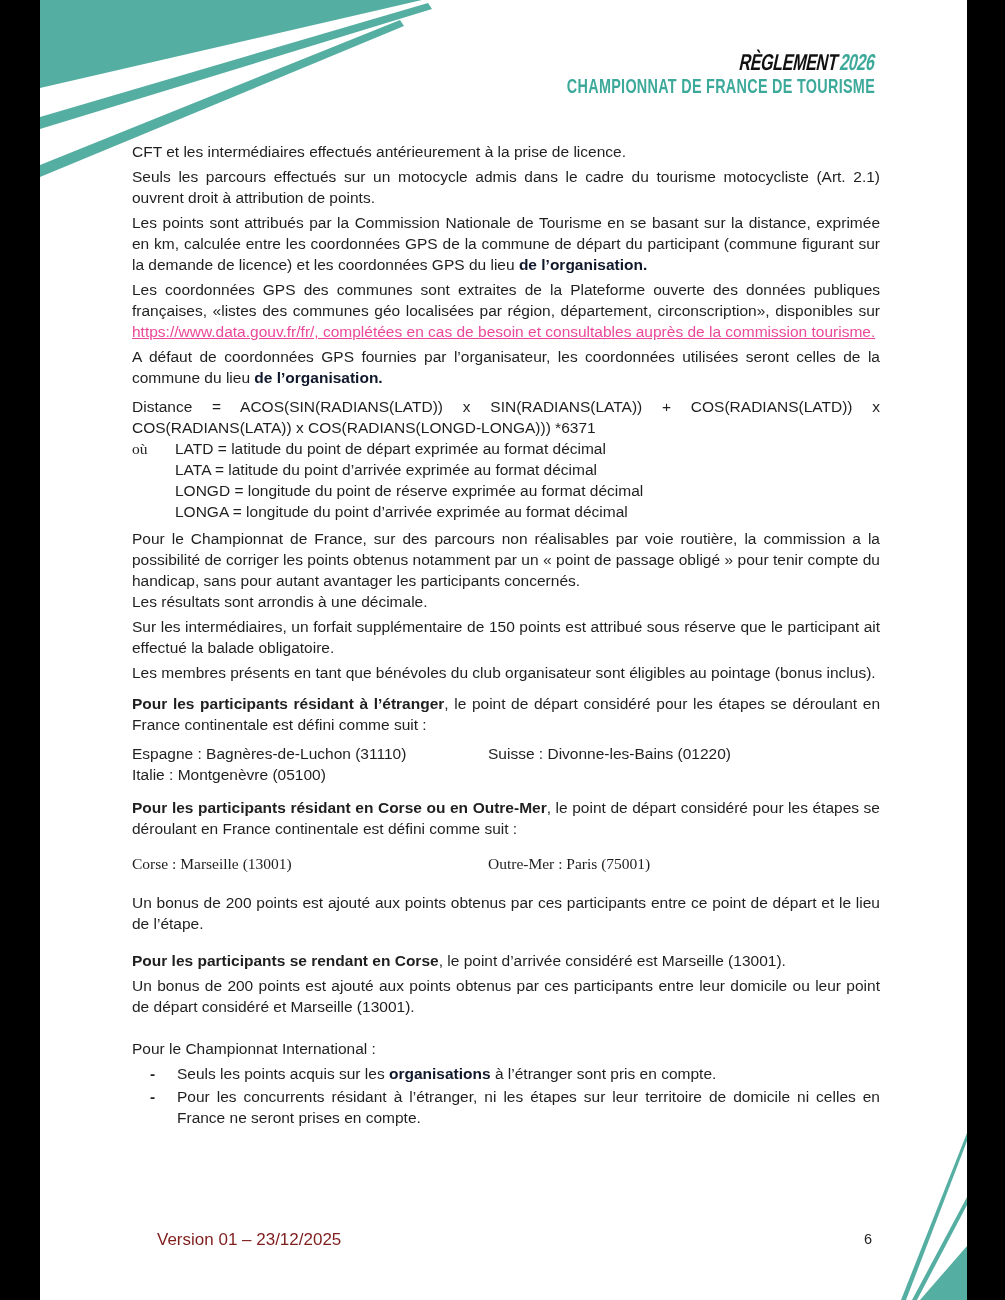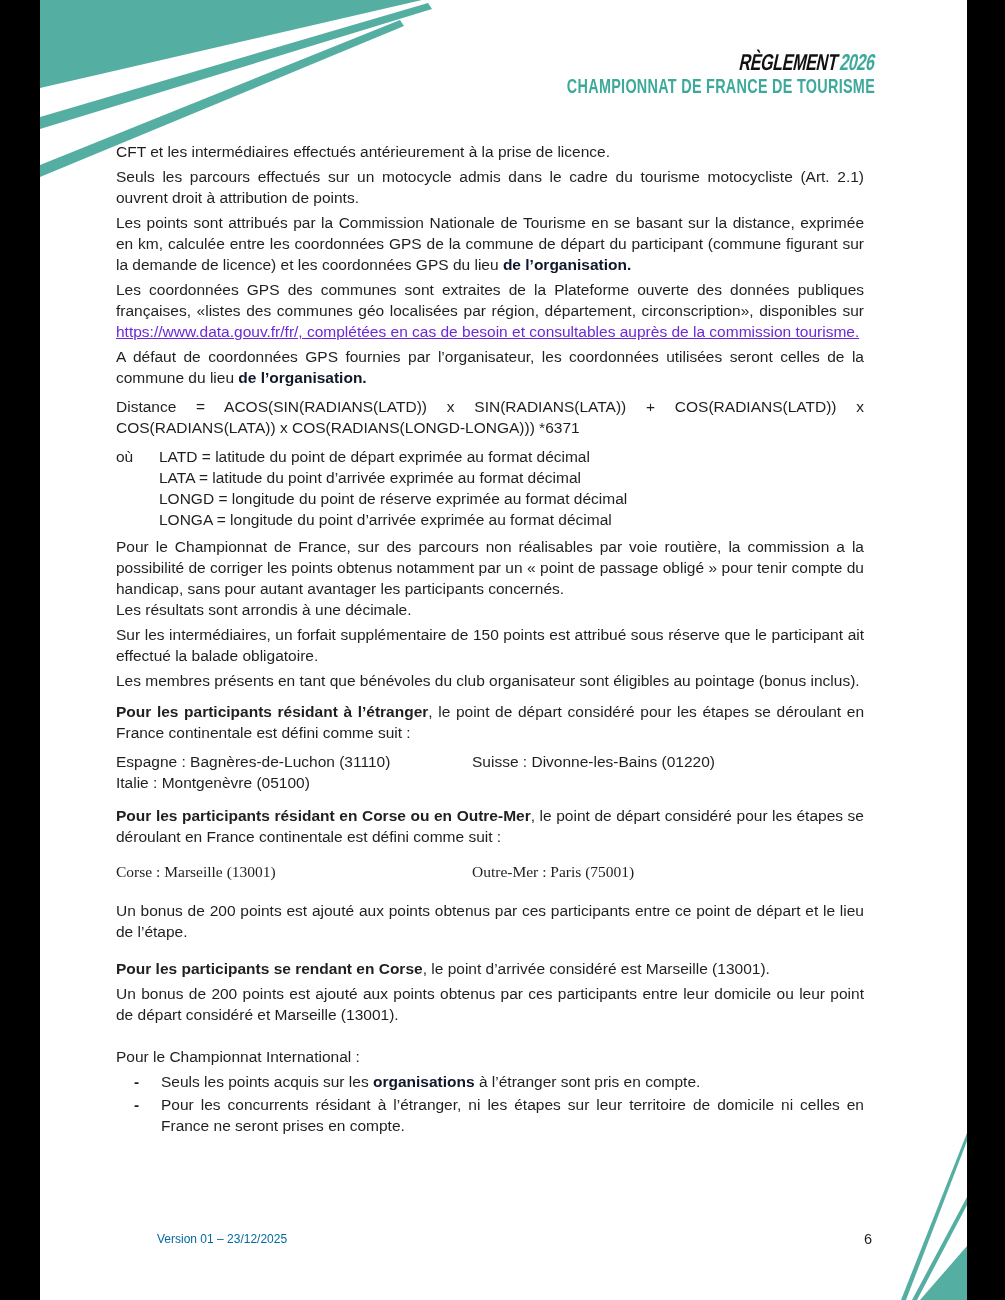--- a/index.html
+++ b/index.html
@@ -21,37 +21,37 @@
     letter-spacing:-0.5px;white-space:nowrap;
   }
   .doc-title .year{color:#3da99a;margin-left:4px;}
   .doc-subtitle{
     font-weight:bold;font-size:20px;line-height:22px;color:#3da99a;
     transform:scaleX(0.72);transform-origin:100% 50%;
     letter-spacing:0.4px;white-space:nowrap;margin-top:1px;
   }
   
   .doc-body{
-    position:absolute;left:76px;top:141px;width:748px;
+    position:absolute;left:92px;top:141px;width:748px;
     font-size:15.5px;line-height:21px;color:#1f1f1f;
   }
   .para{margin:0;text-align:justify;}
   .seg-red{color:#0f172a;font-weight:bold;}
   .seg-bold{font-weight:bold;}
-  .seg-link{color:#6d28d9;text-decoration:underline;}
+  .seg-link{color:#ec4899;text-decoration:underline;}
   .bullet{display:flex;padding-left:18px;}
   .bullet-marker{width:27px;flex:0 0 27px;font-weight:bold;}
   .bullet-text{flex:1;text-align:justify;}
   .defs{position:relative;padding-left:43px;}
-  .defs-lead{position:absolute;left:0;top:0;}
+  .defs-lead{position:absolute;left:0;top:0;font-family:Liberation Serif, serif;}
   .cols-row{display:flex;}
   .col-left{width:356px;flex:0 0 356px;}
   .col-right{flex:1;}
   
-  .footer-version{position:absolute;left:117px;top:1229px;font-size:12px;line-height:21px;color:#0369a1;}
+  .footer-version{position:absolute;left:117px;top:1229px;font-size:17px;line-height:21px;color:#7f1d1d;}
   .footer-page{position:absolute;right:95px;top:1229px;font-size:14.5px;line-height:21px;color:#1f1f1f;}
   .bar{position:absolute;top:0;height:1300px;background:#000;}
   .bar-left{left:0;width:40px;}
   .bar-right{left:967px;width:38px;}
 </style>
 </head>
 <body>
 
 <div class="page">
 
@@ -61,21 +61,21 @@
     </div>
     <div class="doc-subtitle">CHAMPIONNAT DE FRANCE DE TOURISME</div>
   </div>
 
   <div class="doc-body">
       <p class="para" style="margin-bottom: 4px;"><span>CFT et les intermédiaires effectués antérieurement à la prise de licence.</span></p>
       <p class="para" style="margin-bottom: 4px;"><span>Seuls les parcours effectués sur un motocycle admis dans le cadre du tourisme motocycliste (Art. 2.1) ouvrent droit à attribution de points.</span></p>
       <p class="para" style="margin-bottom: 4px;"><span>Les points sont attribués par la Commission Nationale de Tourisme en se basant sur la distance, exprimée en km, calculée entre les coordonnées GPS de la commune de départ du participant (commune figurant sur la demande de licence) et les coordonnées GPS du lieu </span><span class="seg-red">de l’organisation.</span></p>
       <p class="para" style="margin-bottom: 4px;"><span>Les coordonnées GPS des communes sont extraites de la Plateforme ouverte des données publiques françaises, «listes des communes géo localisées par région, département, circonscription», disponibles sur </span><span class="seg-link">https://www.data.gouv.fr/fr/, complétées en cas de besoin et consultables auprès de la commission tourisme.</span></p>
       <p class="para" style="margin-bottom: 8px;"><span>A défaut de coordonnées GPS fournies par l’organisateur, les coordonnées utilisées seront celles de la commune du lieu </span><span class="seg-red">de l’organisation.</span></p>
-      <p class="para" style="margin-bottom: 8px;"><span>Distance = ACOS(SIN(RADIANS(LATD)) x SIN(RADIANS(LATA)) + COS(RADIANS(LATD)) x COS(RADIANS(LATA)) x COS(RADIANS(LONGD-LONGA))) *6371</span></p>
+      <p class="para" style="margin-bottom: 0px;"><span>Distance = ACOS(SIN(RADIANS(LATD)) x SIN(RADIANS(LATA)) + COS(RADIANS(LATD)) x COS(RADIANS(LATA)) x COS(RADIANS(LONGD-LONGA))) *6371</span></p>
       <div class="defs" style="margin-bottom: 6px;">
         <span class="defs-lead">où</span>
         <div class="defs-item">LATD = latitude du point de départ exprimée au format décimal</div>
         <div class="defs-item">LATA = latitude du point d’arrivée exprimée au format décimal</div>
         <div class="defs-item">LONGD = longitude du point de réserve exprimée au format décimal</div>
         <div class="defs-item">LONGA = longitude du point d’arrivée exprimée au format décimal</div>
       </div>
       <p class="para" style=""><span>Pour le Championnat de France, sur des parcours non réalisables par voie routière, la commission a la possibilité de corriger les points obtenus notamment par un « point de passage obligé » pour tenir compte du handicap, sans pour autant avantager les participants concernés.</span></p>
       <p class="para" style="margin-bottom: 4px;"><span>Les résultats sont arrondis à une décimale.</span></p>
       <p class="para" style="margin-bottom: 4px;"><span>Sur les intermédiaires, un forfait supplémentaire de 150 points est attribué sous réserve que le participant ait effectué la balade obligatoire.</span></p>

